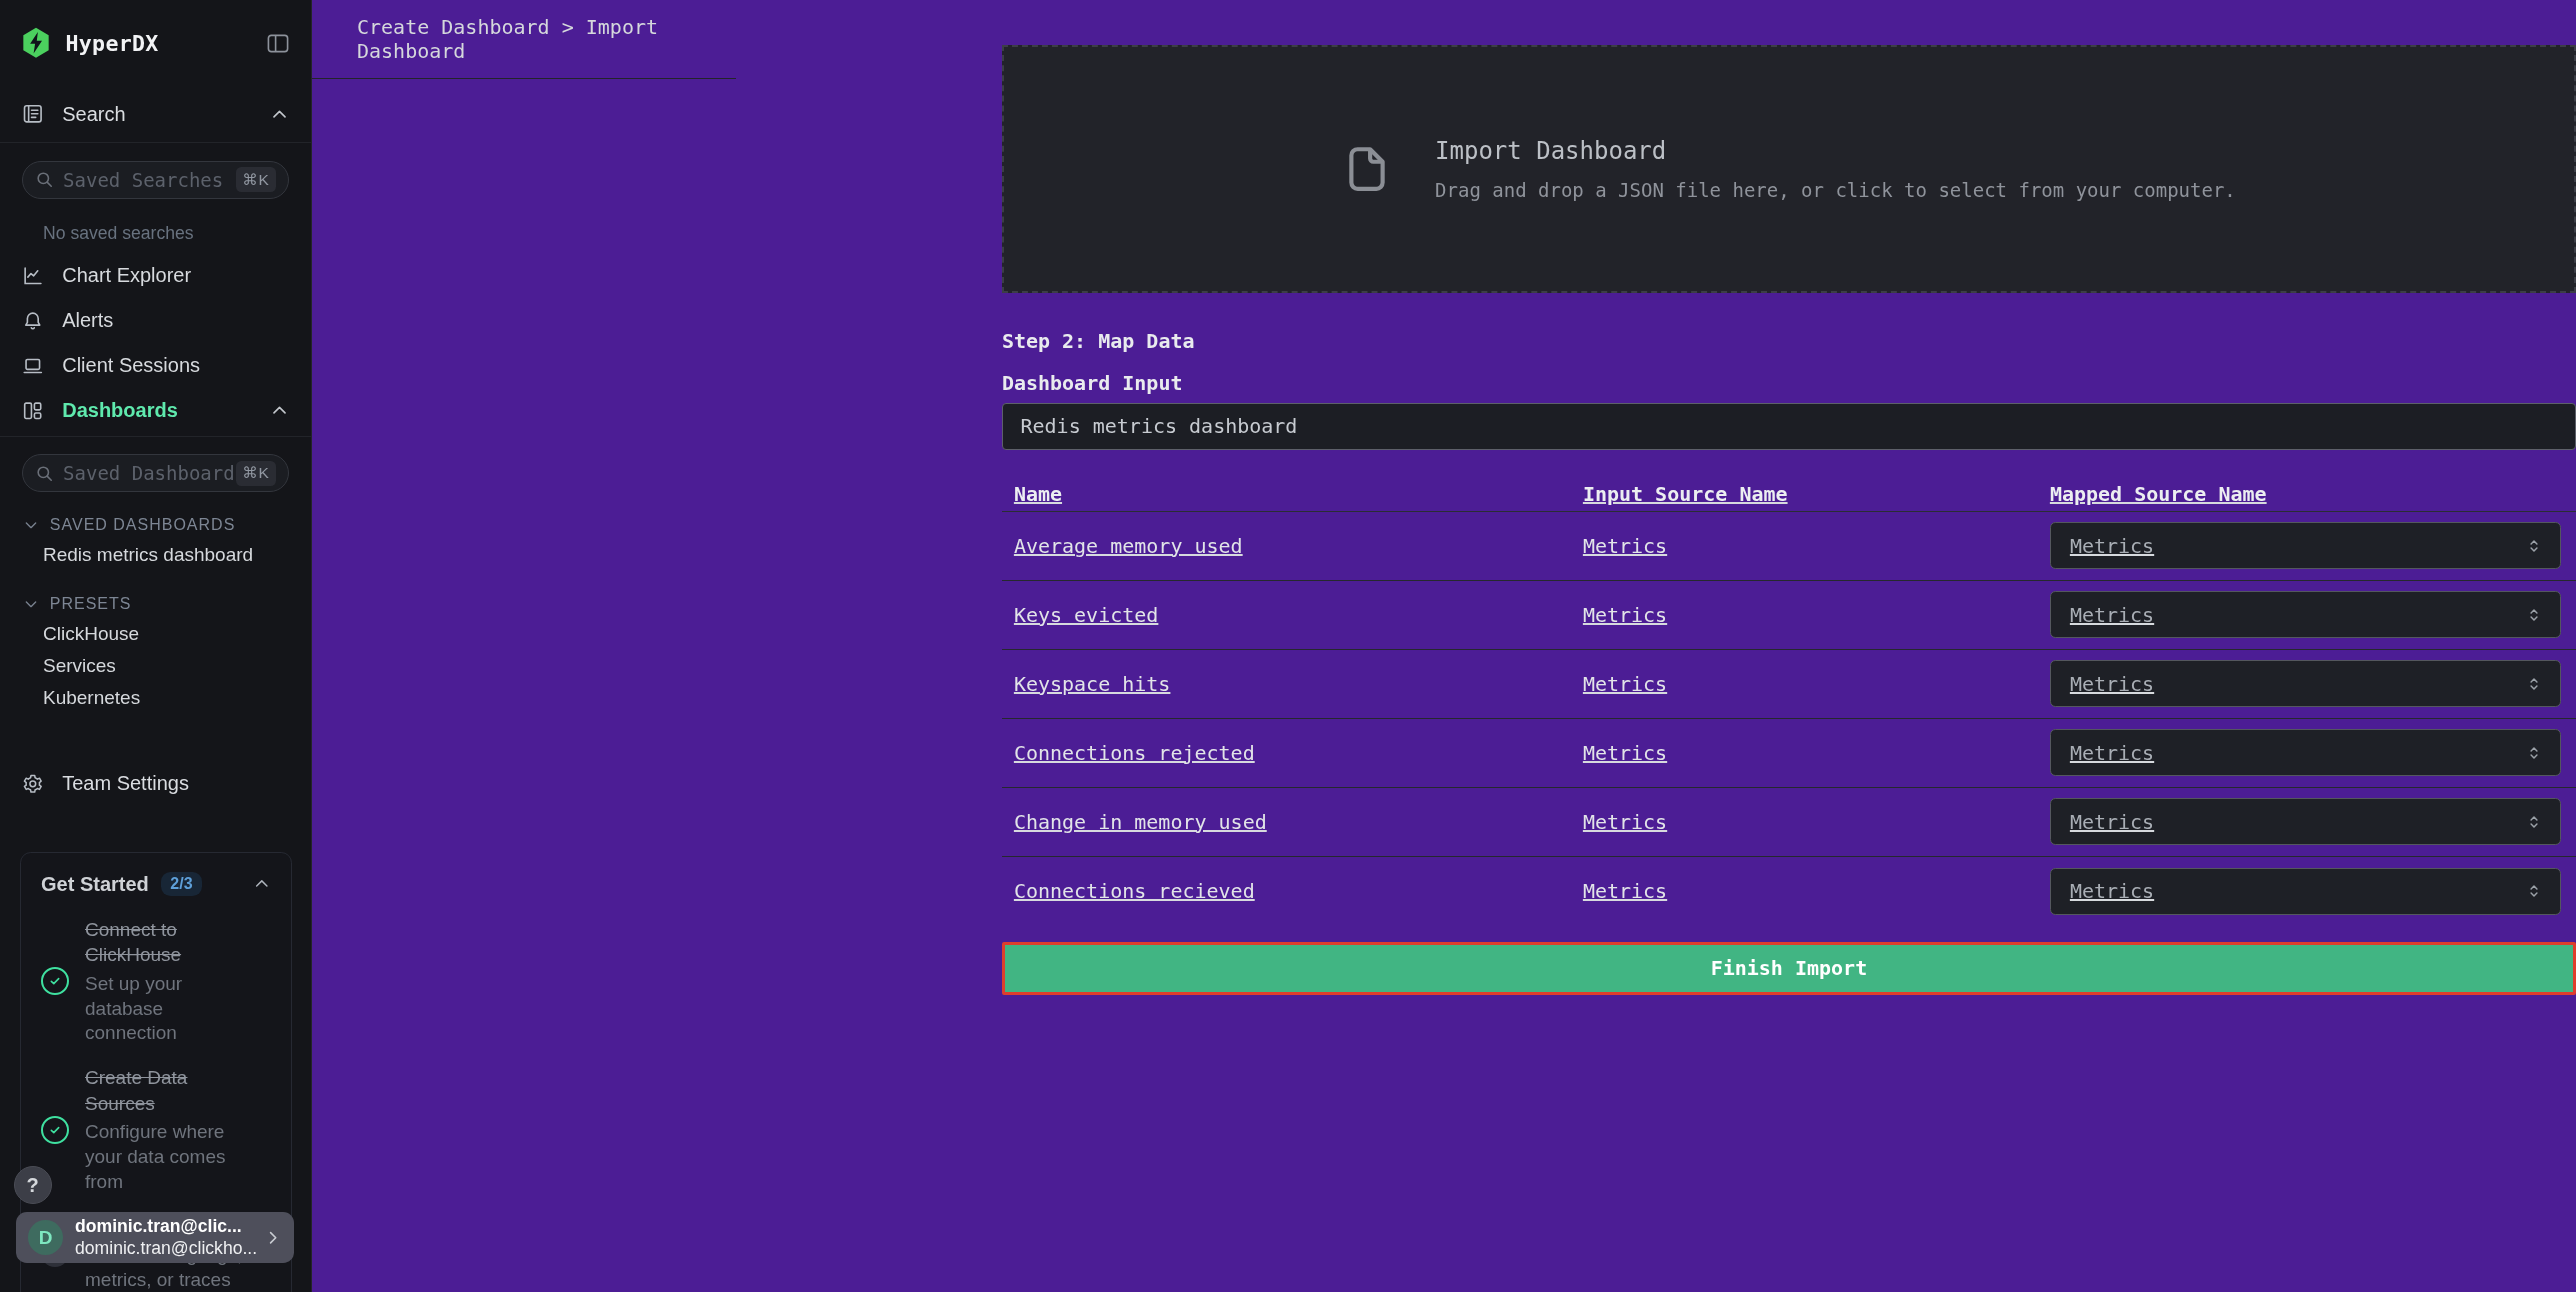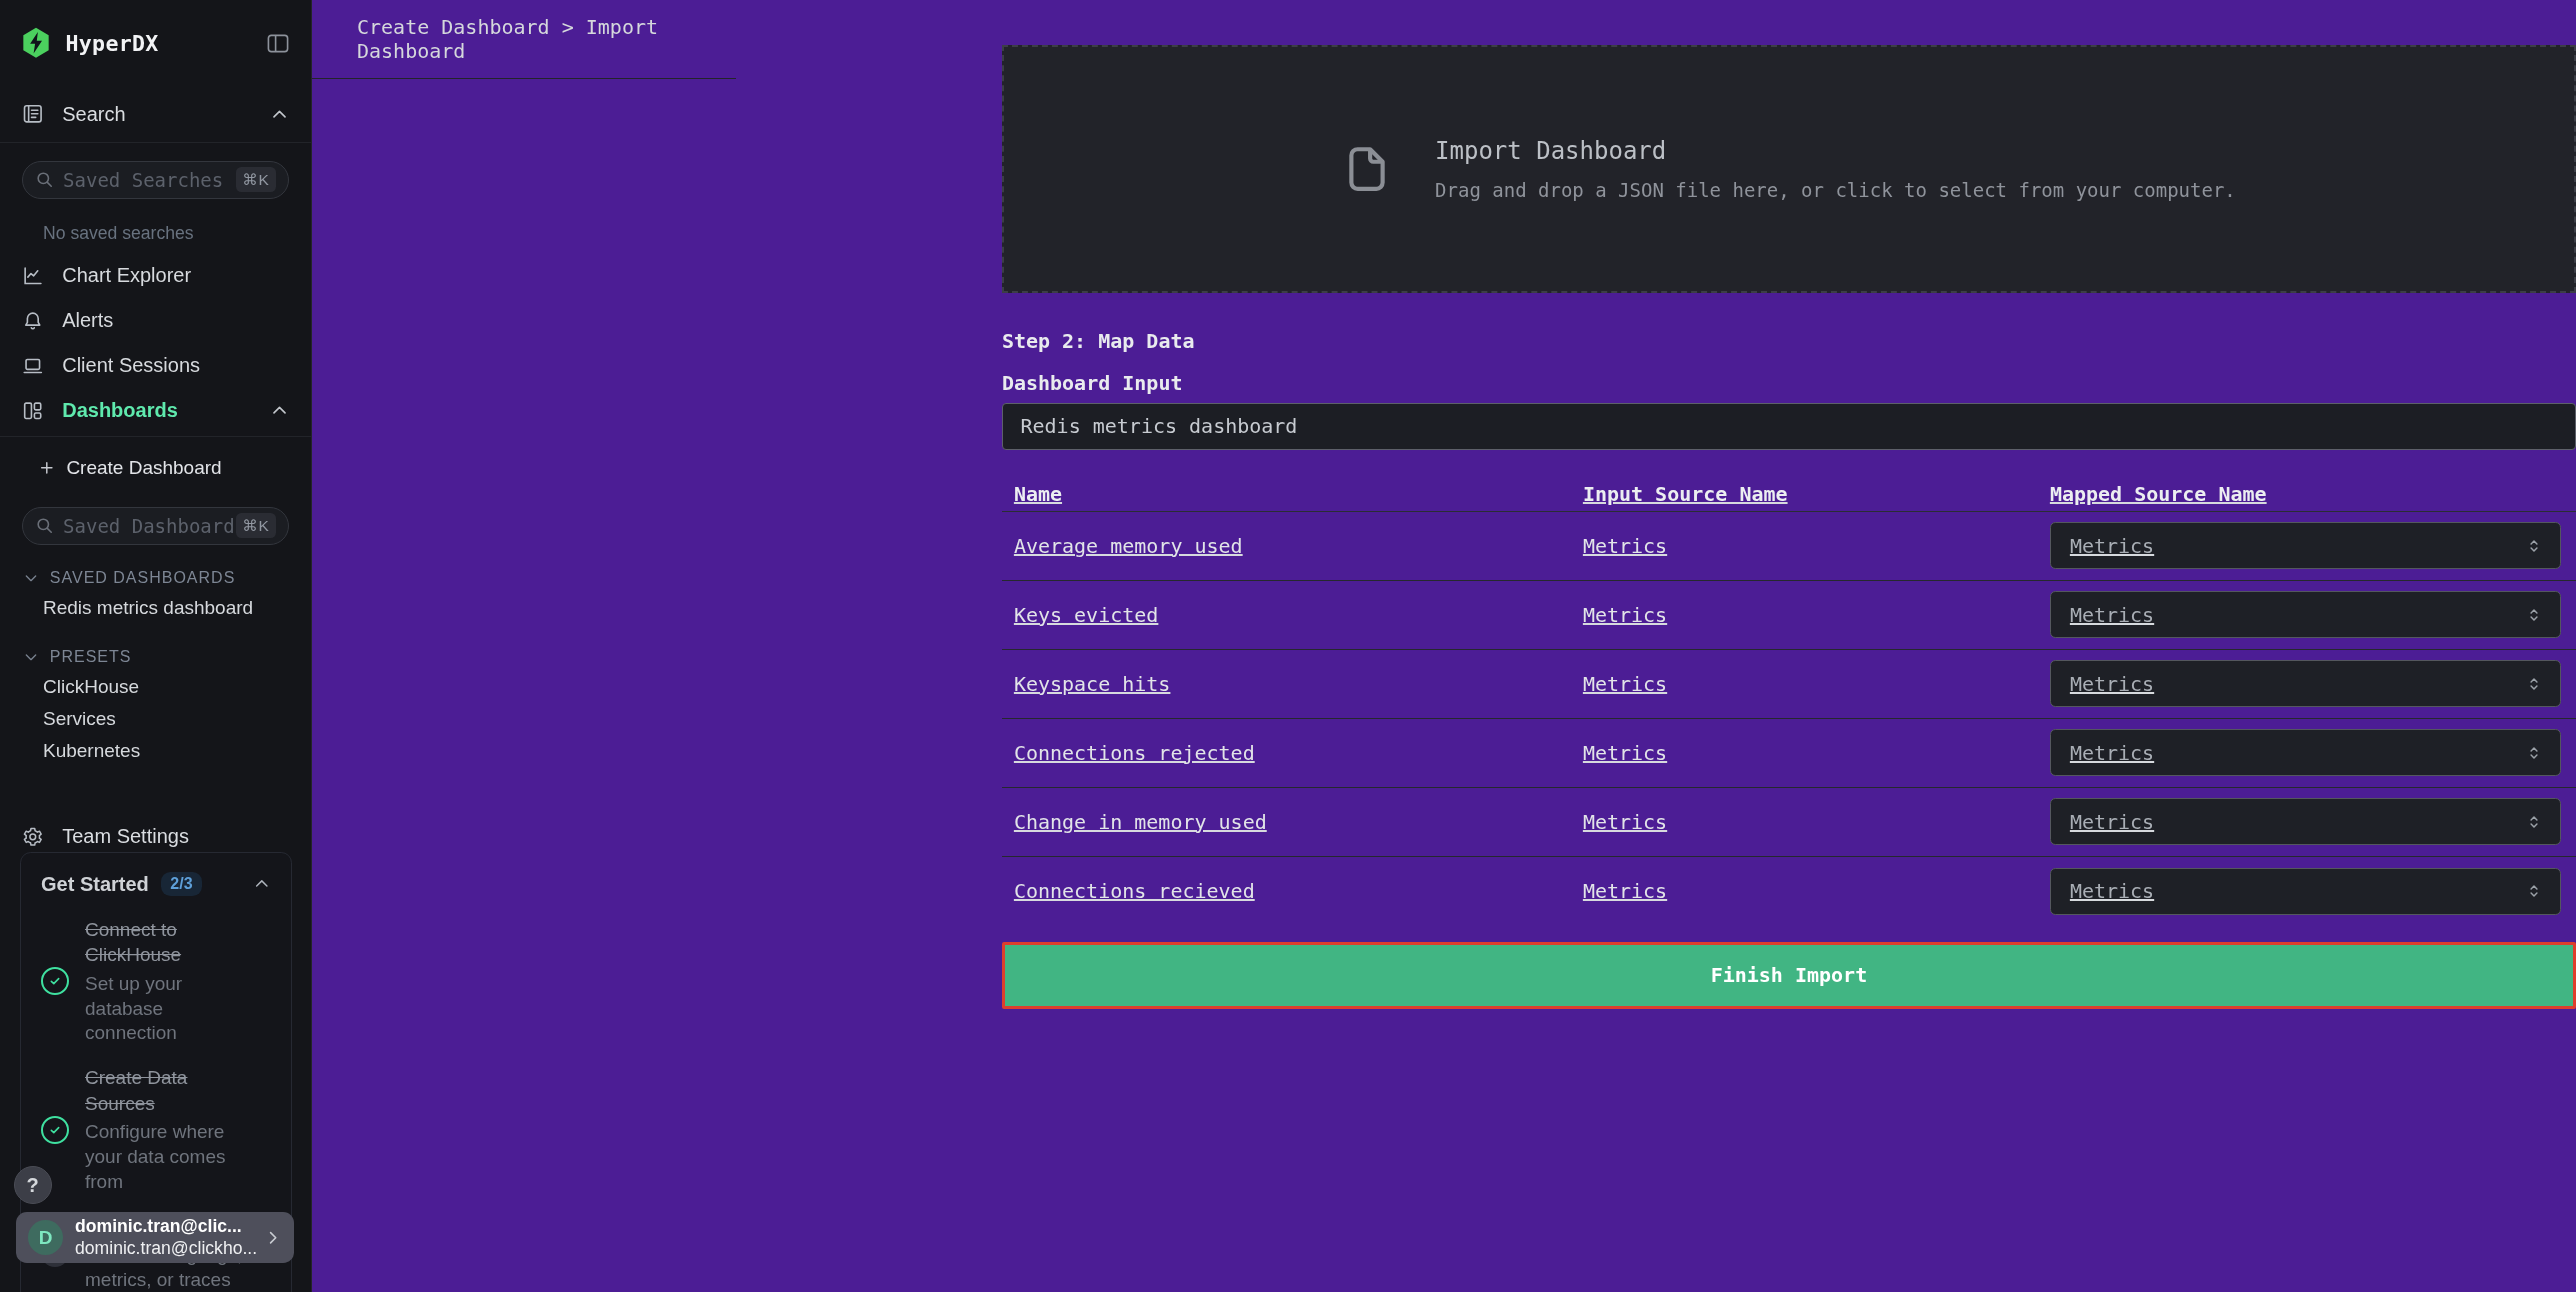--- a/index.html
+++ b/index.html
@@ -162,21 +162,21 @@
   .trow:last-child { border-bottom: none; }
   .trow .tc { font-family: "DejaVu Sans Mono", monospace; font-size: 20px; color: #e2e4e8; }
   .select-box {
     width: 100%; height: 47px; background: #1e2026; border: 1.4px solid #54575e; border-radius: 5.4px;
     display: flex; align-items: center; padding: 0 16px 0 19px; cursor: pointer;
   }
   .select-box .sel-val { font-family: "DejaVu Sans Mono", monospace; font-size: 20px; color: #a9aeb5; flex: 1; }
   .select-box .sel-chev { width: 20px; height: 26px; color: #9ba1a8; flex: 0 0 auto; }
 
   .finish-btn {
-    margin-top: 16px; width: 100%; height: 67px;
+    margin-top: 16px; width: 100%; height: 53px;
     background: #41b583; border: 3.4px solid #de3e2d; border-radius: 2px;
     display: flex; align-items: center; justify-content: center;
     font-family: "DejaVu Sans Mono", monospace; font-weight: 700; font-size: 20px; color: #ffffff;
     cursor: pointer;
   }
 </style>
 </head>
 <body>
 
 <svg width="0" height="0" style="position:absolute">
@@ -306,26 +306,20 @@
             <use href="#i-grid"></use>
           </svg>
         <span class="nav-label">Dashboards</span>
         <svg class="head-chev" viewBox="0 0 24 24">
             <use href="#i-chev-up"></use>
           </svg>
       </div>
       <div class="nav-divider"></div>
     </nav>
 
-    <div class="create-row">
-      <svg class="plus-ic" viewBox="0 0 24 24">
-          <use href="#i-plus"></use>
-        </svg>
-      <span class="create-label">Create Dashboard</span>
-    </div>
 
     <div class="pill-input">
       <svg class="mag" viewBox="0 0 24 24">
           <use href="#i-search"></use>
         </svg>
       <input type="text" placeholder="Saved Dashboards" style="">
       <span class="kbd">⌘K</span>
     </div>
 
     <div class="tree-head">

